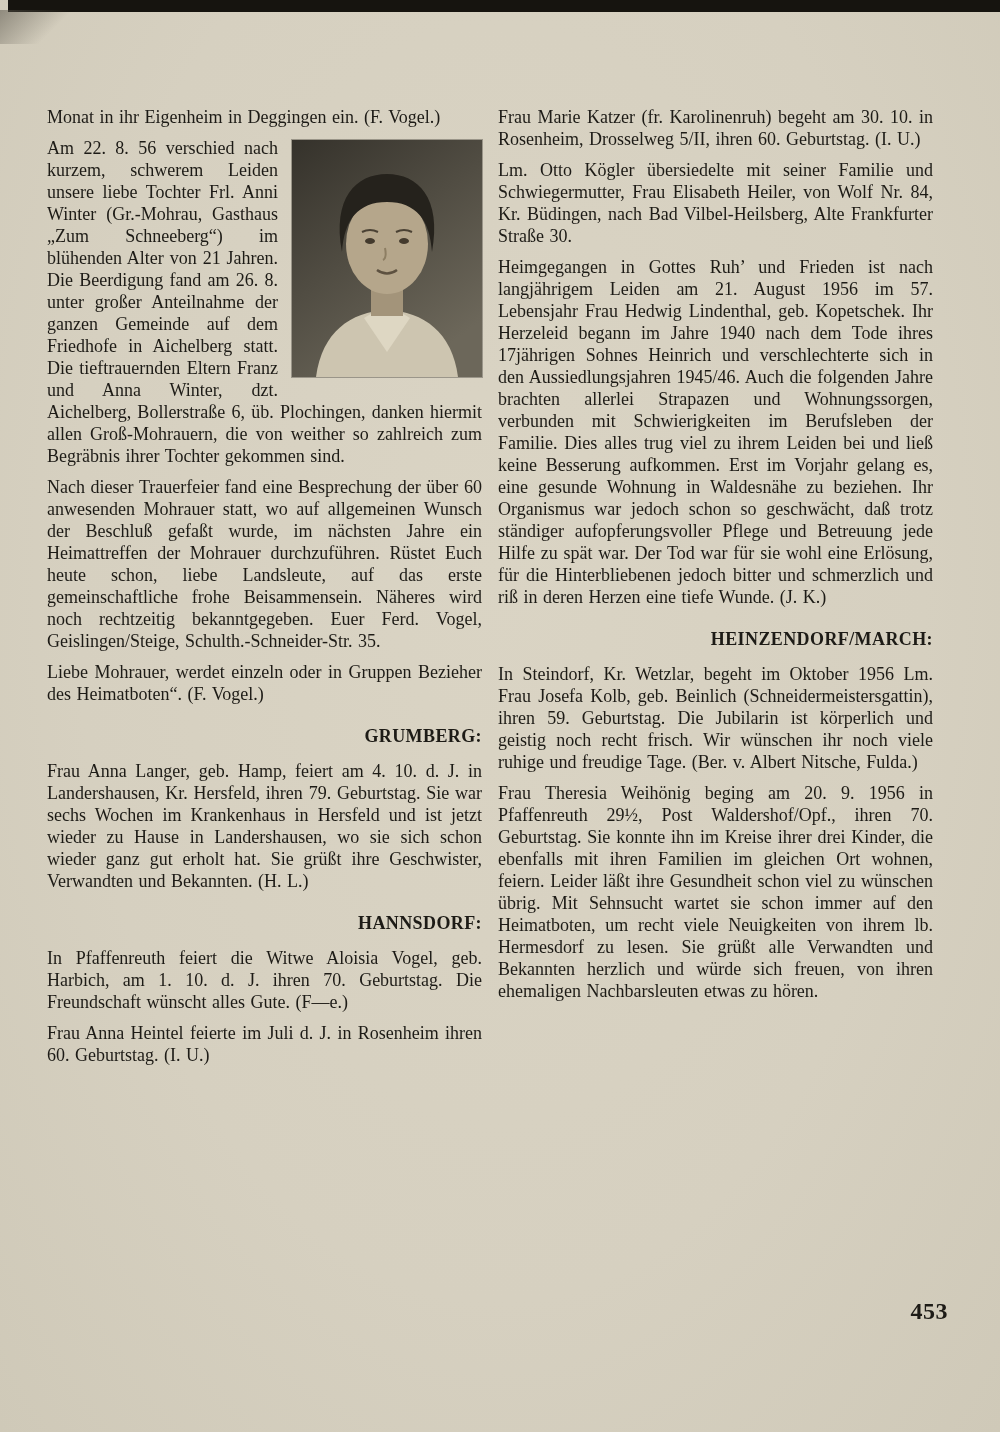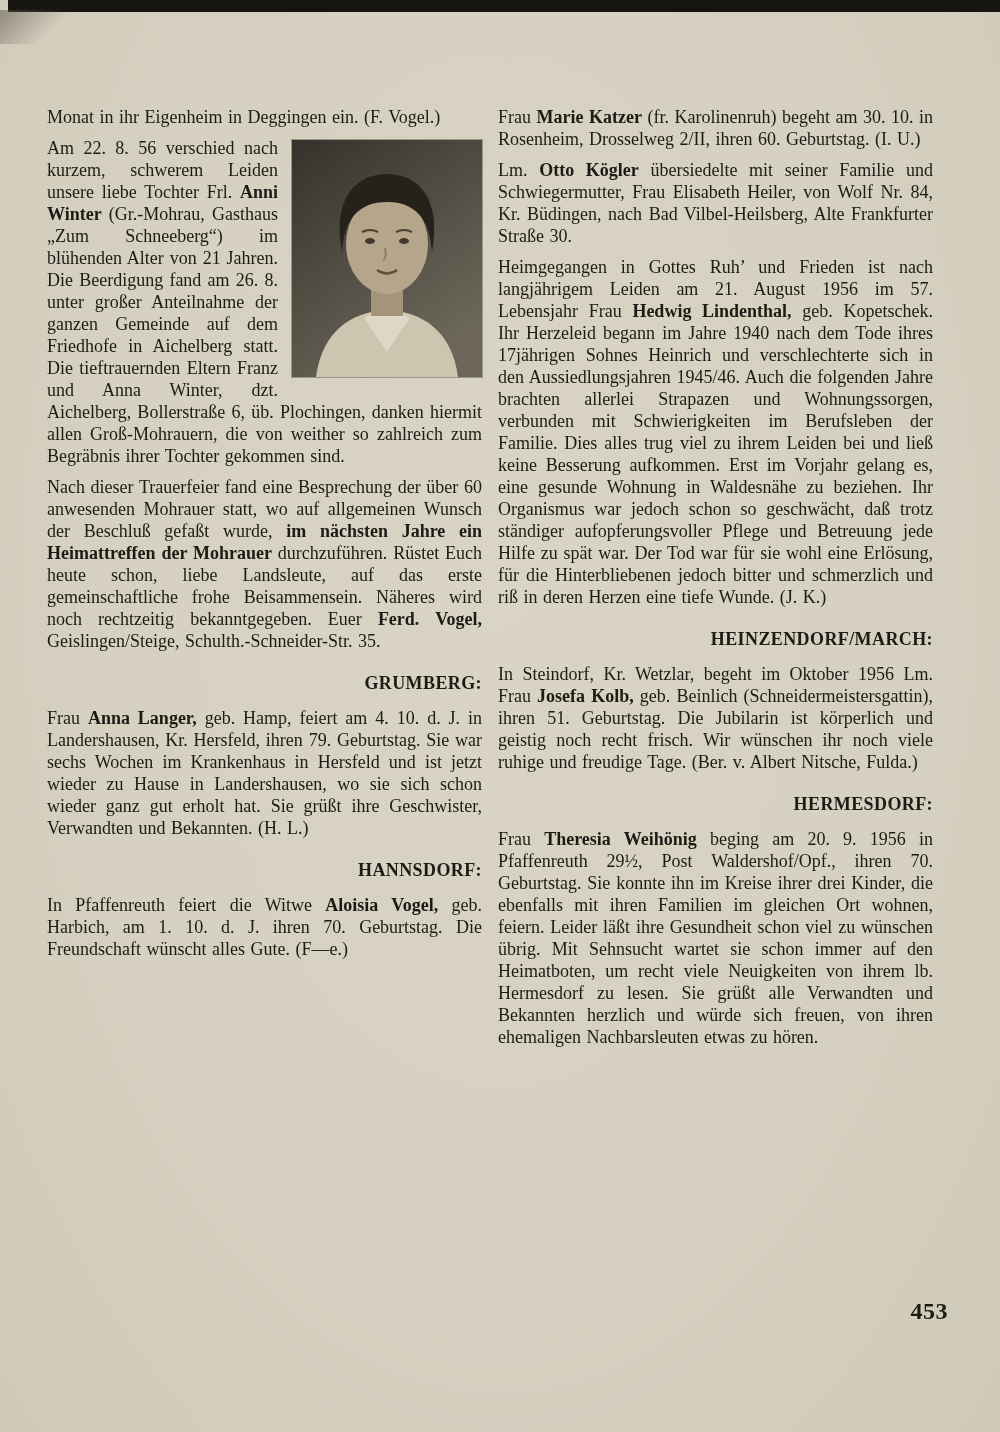--- a/index.html
+++ b/index.html
@@ -56,21 +56,21 @@
   .col p.gap-before {
     margin-top: 0;
   }
   .section-heading {
     font-weight: bold;
     font-size: 18px;
     letter-spacing: 0.4px;
     text-align: right;
     margin: 20px 0 13px 0;
   }
-  b { font-weight: bold; }
+  b { font-weight: normal; }
   .photo-frame {
     float: right;
     width: 190px;
     height: 237px;
     margin: 3px 0 8px 14px;
     background: #46433b;
     box-shadow: 0 0 0 1px rgba(40,38,32,0.35);
   }
   .photo-frame svg { display: block; }
   .page-number {
@@ -118,57 +118,62 @@
           <path d="M85 130 Q95 137 105 130" stroke="#5d5140" stroke-width="2.5" fill="none"></path>
         </svg>
           </span>
         <span>Am 22. 8. 56 verschied nach kurzem, schwerem Leiden unsere liebe Tochter Frl. </span><b>Anni Winter</b><span> (Gr.-Mohrau, Gasthaus „Zum Schneeberg“) im blühenden Alter von 21 Jahren. Die Beerdigung fand am 26. 8. unter großer Anteilnahme der ganzen Gemeinde auf dem Friedhofe in Aichelberg statt. Die tieftrauernden Eltern Franz und Anna Winter, dzt. Aichelberg, Bollerstraße 6, üb. Plochingen, danken hiermit allen Groß-Mohrauern, die von weither so zahlreich zum Begräbnis ihrer Tochter gekommen sind.</span>
       </p>
 
       <p class="gap-before">
         <span>Nach dieser Trauerfeier fand eine Besprechung der über 60 anwesenden Mohrauer statt, wo auf allgemeinen Wunsch der Beschluß gefaßt wurde, </span><b>im nächsten Jahre ein Heimattreffen der Mohrauer</b><span> durchzuführen. Rüstet Euch heute schon, liebe Landsleute, auf das erste gemeinschaftliche frohe Beisammensein. Näheres wird noch rechtzeitig bekanntgegeben. Euer </span><b>Ferd. Vogel,</b><span> Geislingen/Steige, Schulth.-Schneider-Str. 35.</span>
       </p>
 
+      <p class="gap-before">
+        <b>Liebe Mohrauer,</b><span> werdet einzeln oder in Gruppen Bezieher des Heimatboten“. (F. Vogel.)</span>
+      </p>
 
       <div class="section-heading">GRUMBERG:</div>
 
       <p>
         <span>Frau </span><b>Anna Langer,</b><span> geb. Hamp, feiert am 4. 10. d. J. in Landershausen, Kr. Hersfeld, ihren 79. Geburtstag. Sie war sechs Wochen im Krankenhaus in Hersfeld und ist jetzt wieder zu Hause in Landershausen, wo sie sich schon wieder ganz gut erholt hat. Sie grüßt ihre Geschwister, Verwandten und Bekannten. (H. L.)</span>
       </p>
 
       <div class="section-heading">HANNSDORF:</div>
 
       <p>
         <span>In Pfaffenreuth feiert die Witwe </span><b>Aloisia Vogel,</b><span> geb. Harbich, am 1. 10. d. J. ihren 70. Geburtstag. Die Freundschaft wünscht alles Gute. (F—e.)</span>
       </p>
 
+      <p class="gap-before">
+        <span>Frau </span><b>Anna Heintel feierte</b><span> im Juli d. J. in Rosenheim ihren 60. Geburtstag. (I. U.)</span>
+      </p>
 
     </div>
 
     <div class="col">
 
       <p>
-        <span>Frau </span><b>Marie Katzer</b><span> (fr. Karolinenruh) begeht am 30. 10. in Rosenheim, Drosselweg 2/II, ihren 60. Geburtstag. (I. U.)</span>
+        <span>Frau </span><b>Marie Katzer</b><span> (fr. Karolinenruh) begeht am 30. 10. in Rosenheim, Drosselweg 5/II, ihren 60. Geburtstag. (I. U.)</span>
       </p>
 
       <p class="gap-before">
         <span>Lm. </span><b>Otto Kögler</b><span> übersiedelte mit seiner Familie und Schwiegermutter, Frau Elisabeth Heiler, von Wolf Nr. 84, Kr. Büdingen, nach Bad Vilbel-Heilsberg, Alte Frankfurter Straße 30.</span>
       </p>
 
       <p class="gap-before">
         <span>Heimgegangen in Gottes Ruh’ und Frieden ist nach langjährigem Leiden am 21. August 1956 im 57. Lebensjahr Frau </span><b>Hedwig Lindenthal,</b><span> geb. Kopetschek. Ihr Herzeleid begann im Jahre 1940 nach dem Tode ihres 17jährigen Sohnes Heinrich und verschlechterte sich in den Aussiedlungsjahren 1945/46. Auch die folgenden Jahre brachten allerlei Strapazen und Wohnungssorgen, verbunden mit Schwierigkeiten im Berufsleben der Familie. Dies alles trug viel zu ihrem Leiden bei und ließ keine Besserung aufkommen. Erst im Vorjahr gelang es, eine gesunde Wohnung in Waldesnähe zu beziehen. Ihr Organismus war jedoch schon so geschwächt, daß trotz ständiger aufopferungsvoller Pflege und Betreuung jede Hilfe zu spät war. Der Tod war für sie wohl eine Erlösung, für die Hinterbliebenen jedoch bitter und schmerzlich und riß in deren Herzen eine tiefe Wunde. (J. K.)</span>
       </p>
 
       <div class="section-heading">HEINZENDORF/MARCH:</div>
 
       <p>
-        <span>In Steindorf, Kr. Wetzlar, begeht im Oktober 1956 Lm. Frau </span><b>Josefa Kolb,</b><span> geb. Beinlich (Schneidermeistersgattin), ihren 51. Geburtstag. Die Jubilarin ist körperlich und geistig noch recht frisch. Wir wünschen ihr noch viele ruhige und freudige Tage. (Ber. v. Albert Nitsche, Fulda.)</span>
+        <span>In Steindorf, Kr. Wetzlar, begeht im Oktober 1956 Lm. Frau </span><b>Josefa Kolb,</b><span> geb. Beinlich (Schneidermeistersgattin), ihren 59. Geburtstag. Die Jubilarin ist körperlich und geistig noch recht frisch. Wir wünschen ihr noch viele ruhige und freudige Tage. (Ber. v. Albert Nitsche, Fulda.)</span>
       </p>
 
-      <div class="section-heading">HERMESDORF:</div>
 
       <p>
         <span>Frau </span><b>Theresia Weihönig</b><span> beging am 20. 9. 1956 in Pfaffenreuth 29½, Post Waldershof/Opf., ihren 70. Geburtstag. Sie konnte ihn im Kreise ihrer drei Kinder, die ebenfalls mit ihren Familien im gleichen Ort wohnen, feiern. Leider läßt ihre Gesundheit schon viel zu wünschen übrig. Mit Sehnsucht wartet sie schon immer auf den Heimatboten, um recht viele Neuigkeiten von ihrem lb. Hermesdorf zu lesen. Sie grüßt alle Verwandten und Bekannten herzlich und würde sich freuen, von ihren ehemaligen Nachbarsleuten etwas zu hören.</span>
       </p>
 
     </div>
 
   </div>
 </div>
 

